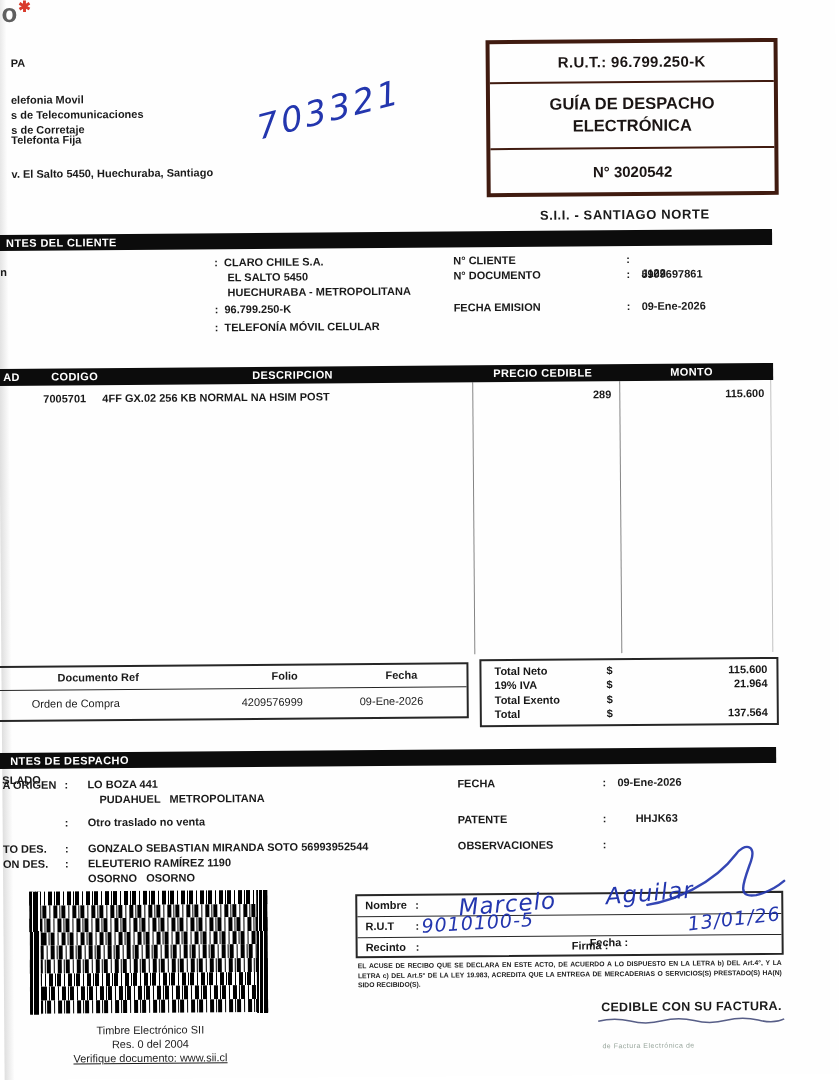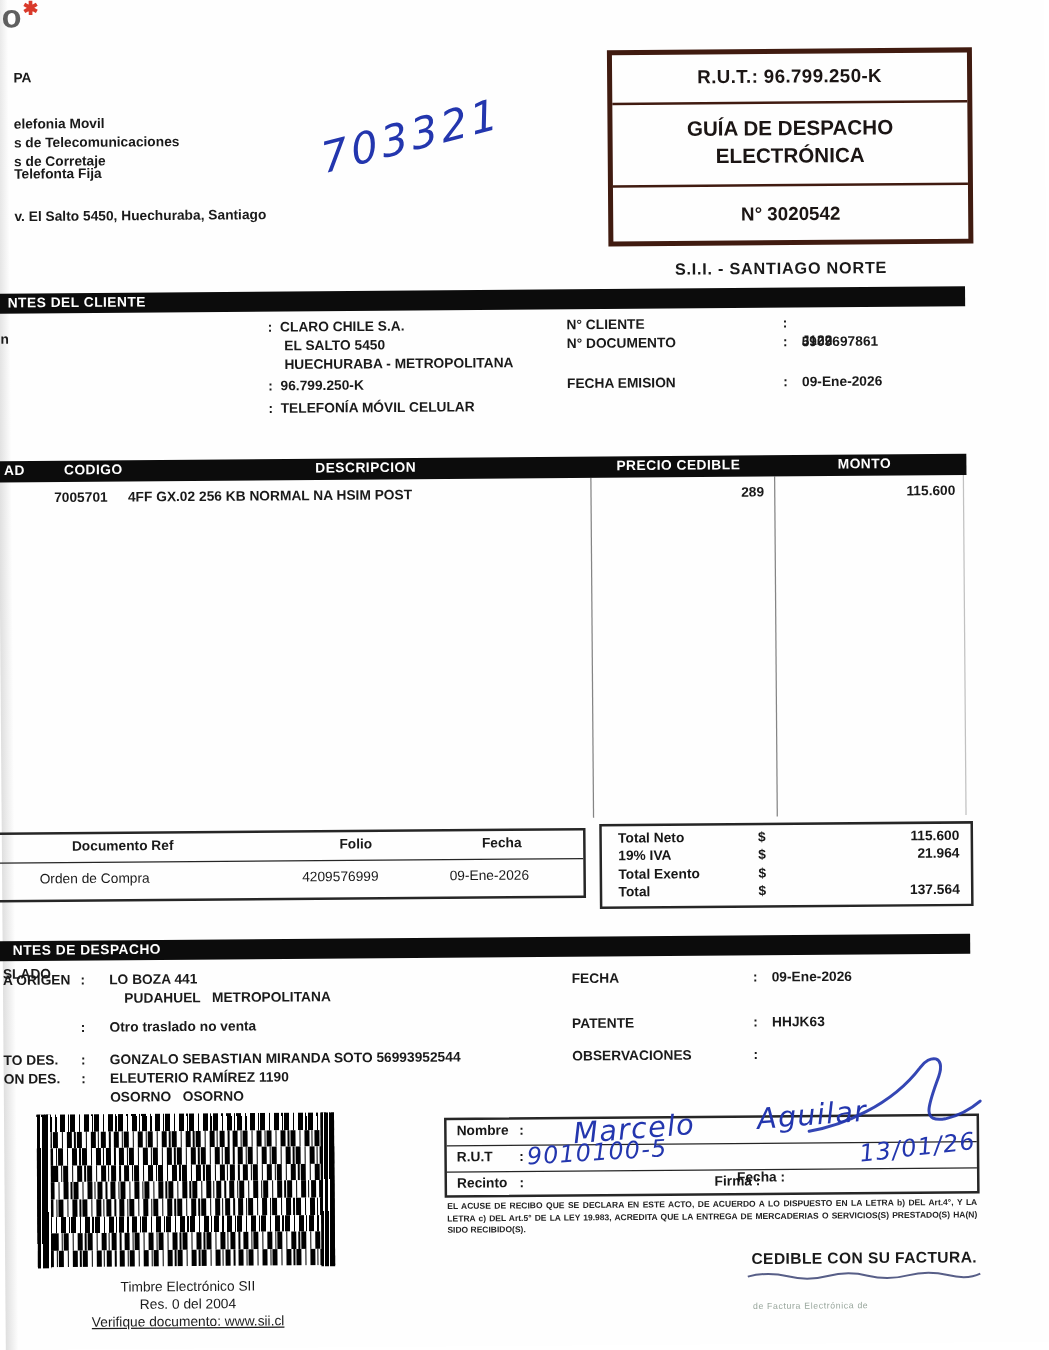--- a/index.html
+++ b/index.html
@@ -159,21 +159,21 @@
   <div class="t" style="left:85px;top:779px;">LO BOZA 441</div>
   <div class="t" style="left:85px;top:794px;margin-left:12px;">PUDAHUEL   METROPOLITANA</div>
   <div class="t" style="left:0px;top:774px;">SLADO</div>
   <div class="t" style="left:62px;top:817px;">:</div>
   <div class="t" style="left:85px;top:817px;">Otro traslado no venta</div>
   <div class="t" style="left:455px;top:781px;">FECHA</div>
   <div class="t" style="left:600px;top:781px;">:</div>
   <div class="t" style="left:615px;top:781px;">09-Ene-2026</div>
   <div class="t" style="left:455px;top:817px;">PATENTE</div>
   <div class="t" style="left:600px;top:817px;">:</div>
-  <div class="t" style="left:615px;top:817px;">HHJK63</div>
+  <div class="t" style="left:633px;top:817px;">HHJK63</div>
   <div class="t" style="left:0px;top:843px;">TO DES.</div>
   <div class="t" style="left:62px;top:843px;">:</div>
   <div class="t" style="left:85px;top:843px;">GONZALO SEBASTIAN MIRANDA SOTO 56993952544</div>
   <div class="t" style="left:0px;top:858px;">ON DES.</div>
   <div class="t" style="left:62px;top:858px;">:</div>
   <div class="t" style="left:85px;top:858px;">ELEUTERIO RAMÍREZ 1190</div>
   <div class="t" style="left:85px;top:873px;">OSORNO   OSORNO</div>
   <div class="t" style="left:455px;top:843px;">OBSERVACIONES</div>
   <div class="t" style="left:600px;top:843px;">:</div>
 

